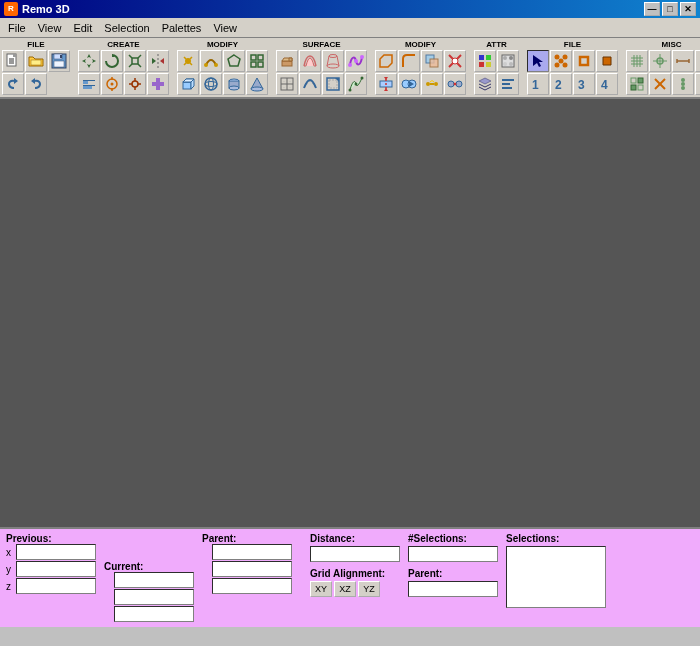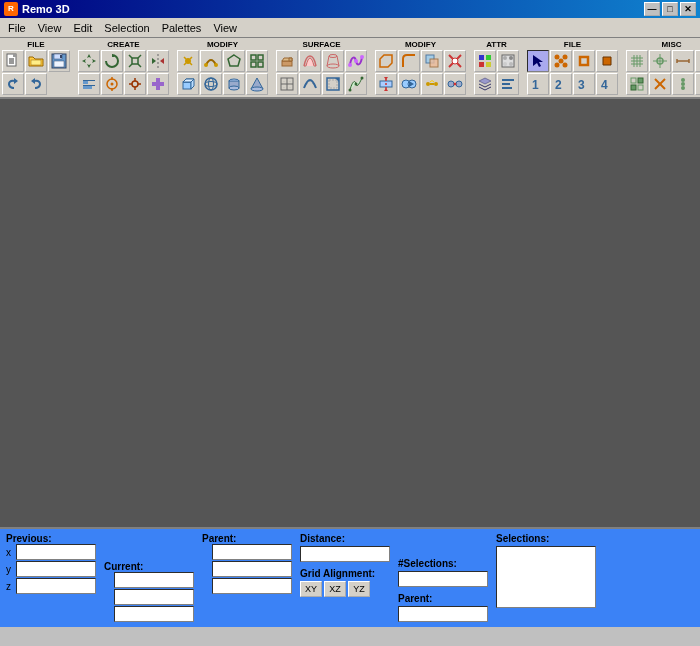--- a/index.html
+++ b/index.html
@@ -126,21 +126,21 @@
     
     #canvas-area {
       background: #555555;
       flex: 1;
       width: 100%;
       height: calc(646px - 18px - 20px - 76px - 100px);
     }
 
     
     #status-bar {
-      background: #3b82f6;
+      background: #f0abfc;
       height: 100px;
       border-top: 2px solid #808080;
       padding: 4px 6px;
       display: flex;
       flex-direction: column;
     }
     .status-input {
       height: 16px;
       border: 1px inset #808080;
       background: white;
@@ -745,32 +745,32 @@
           <span style="width:8px;font-size:10px;"></span>
           <input type="text" class="status-input" style="width: 80px;">
         </div>
         <div style="display:flex;align-items:center;gap:2px;">
           <span style="width:8px;font-size:10px;"></span>
           <input type="text" class="status-input" style="width: 80px;">
         </div>
       </div>
     </div>
 
-    <div style="display:flex;flex-direction:column;gap:2px;">
+    <div style="display:flex;flex-direction:column;gap:2px;margin-left:10px;">
       <div style="font-size:10px;font-weight:bold;">Distance:</div>
       <input type="text" class="status-input" style="width: 90px;">
       <div style="font-size:10px;font-weight:bold;margin-top:4px;">Grid Alignment:</div>
       <div style="display:flex;gap:2px;">
         <button class="grid-btn">XY</button>
         <button class="grid-btn">XZ</button>
         <button class="grid-btn">YZ</button>
       </div>
     </div>
 
-    <div style="display:flex;flex-direction:column;gap:2px;justify-content:flex-end;">
+    <div style="display:flex;flex-direction:column;gap:2px;">
       <div style="font-size:10px;font-weight:bold;">#Selections:</div>
       <input type="text" class="status-input" style="width: 90px;">
       <div style="font-size:10px;font-weight:bold;margin-top:4px;">Parent:</div>
       <input type="text" class="status-input" style="width: 90px;">
     </div>
 
     <div style="display:flex;flex-direction:column;gap:2px;">
       <div style="font-size:10px;font-weight:bold;">Selections:</div>
       <textarea style="width: 100px; height: 62px; border: 1px inset rgb(128, 128, 128); font-size: 10px; resize: none; background: white;"></textarea>
     </div>

